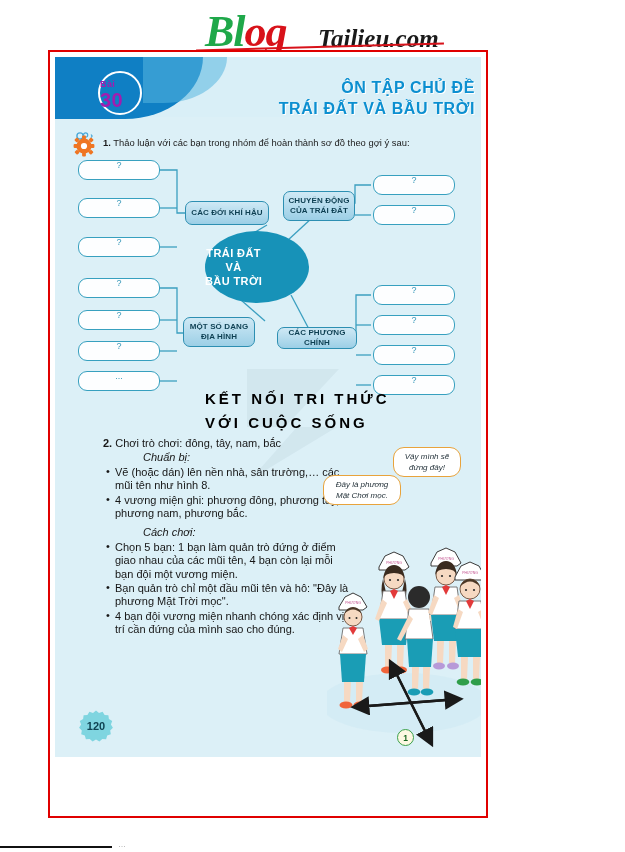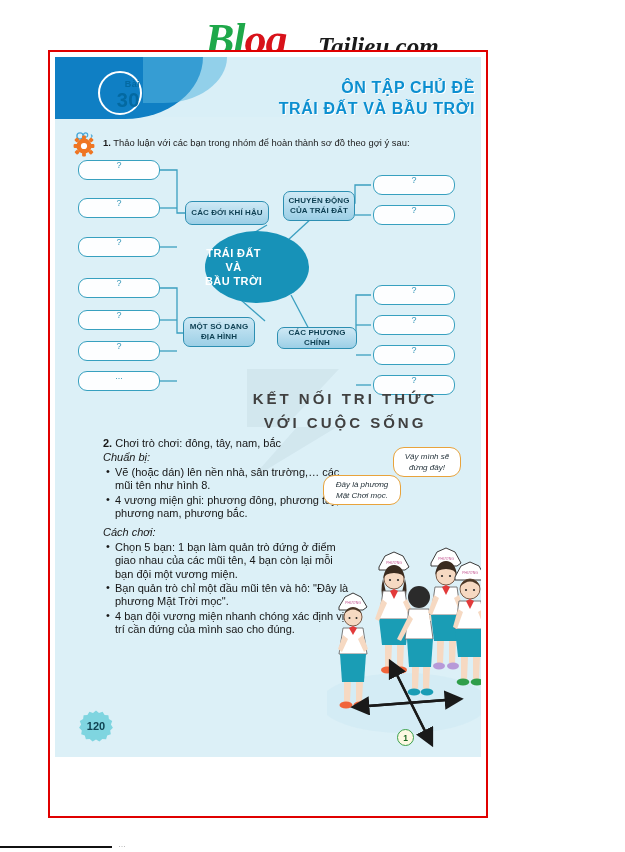--- a/index.html
+++ b/index.html
@@ -1,20 +1,20 @@
 <!DOCTYPE html>
 <html><head>
 <meta charset="utf-8">
 <style>
   html,body{margin:0;padding:0;background:#ffffff;}
   body{width:625px;height:852px;position:relative;overflow:hidden;
        font-family:"Liberation Sans","DejaVu Sans",sans-serif;}
 
   
-  .brand{position:absolute;left:0;top:0;width:625px;height:62px;margin-top:8px;}
+  .brand{position:absolute;left:0;top:0;width:625px;height:62px;}
   .brand-blog{position:absolute;left:205px;top:6px;font-family:"Liberation Serif","DejaVu Serif",serif;
       font-weight:bold;font-style:italic;font-size:44px;letter-spacing:-1px;}
   .brand-b{color:#1fa84a;}
   .brand-l{color:#1fa84a;}
   .brand-o{color:#d8121a;}
   .brand-g{color:#d8121a;}
   .brand-tail{position:absolute;left:318px;top:25px;font-family:"Liberation Serif","DejaVu Serif",serif;
       font-weight:bold;font-style:italic;font-size:25px;color:#1a1a1a;}
   .brand-strike{position:absolute;left:196px;top:46px;width:248px;height:2px;background:#d8121a;
       transform:rotate(-1.6deg);}
@@ -26,21 +26,21 @@
   
   .page{position:absolute;left:55px;top:57px;width:426px;height:700px;background:#dcf0f7;overflow:hidden;}
 
   
   .hdr{position:absolute;left:0;top:0;width:426px;height:60px;background:#d9eff7;}
   .hdr-blob{position:absolute;left:0;top:0;width:148px;height:62px;background:#0f7fc4;
       border-bottom-right-radius:78px 62px;}
   .hdr-blob2{position:absolute;left:88px;top:0;width:84px;height:46px;background:#58b6e0;
       border-bottom-right-radius:64px 46px;opacity:.55;}
   .badge{position:absolute;left:43px;top:14px;width:44px;height:44px;border-radius:50%;
-      border:2px solid #ffffff;color:#0369a1;text-align:right;box-sizing:border-box;}
+      border:2px solid #ffffff;color:#a21caf;text-align:left;box-sizing:border-box;}
   .badge-k{display:block;font-size:9px;font-weight:bold;line-height:13px;margin-top:5px;letter-spacing:.4px;}
   .badge-n{display:block;font-size:20px;font-weight:bold;line-height:19px;letter-spacing:.5px;}
 
   .title{position:absolute;left:120px;top:20px;width:300px;text-align:right;color:#0c8fd0;
       font-weight:bold;font-size:16px;line-height:21px;letter-spacing:.6px;
       text-shadow:1px 1px 0 #ffffff;}
 
   
   .gear{position:absolute;left:18px;top:74px;width:26px;height:26px;}
   .gear svg{display:block;}
@@ -59,30 +59,30 @@
   .branch{position:absolute;background:linear-gradient(#cfe9f5,#9ccfe6);
       border:1.4px solid #2d8fb2;border-radius:7px;box-sizing:border-box;
       color:#0d3f52;font-weight:bold;font-size:8px;text-align:center;letter-spacing:.1px;
       display:flex;align-items:center;justify-content:center;line-height:10px;}
 
   .core{position:absolute;left:150px;top:76px;width:104px;height:72px;border-radius:50%;
       background:#1792b8;color:#ffffff;font-weight:bold;font-size:11px;text-align:center;
       display:flex;align-items:center;line-height:14px;letter-spacing:.4px;}
 
   
-  .wm{position:absolute;left:150px;top:330px;width:280px;text-align:center;color:#404040;
+  .wm{position:absolute;left:150px;top:330px;width:280px;text-align:left;color:#000000;
       font-weight:bold;font-size:15px;line-height:24px;letter-spacing:3px;pointer-events:none;}
   .wm-logo{position:absolute;left:178px;top:300px;width:120px;height:130px;color:#cfe2ea;
       opacity:.75;pointer-events:none;}
 
   
   .body2{position:absolute;left:48px;top:380px;width:250px;color:#161616;font-size:11px;line-height:13.4px;}
   .body2 .ln{margin:0 0 1px 0;}
   .body2 b{font-weight:bold;}
-  .body2 i{font-style:italic;}
+  .body2 i{font-style:italic;margin-left:40px;}
   .bul{position:relative;padding-left:12px;margin:0 0 1px 0;}
   .bul:before{content:"•";position:absolute;left:3px;top:-1px;font-size:11px;}
   .sp{height:5px;}
 
   
   .illus{position:absolute;left:272px;top:400px;width:154px;height:300px;}
   .illus svg{position:absolute;left:0;top:0;}
 
   .bub{position:absolute;background:#ffffff;border:1.6px solid #e8a33c;border-radius:11px;
       color:#24323a;font-style:italic;font-size:8px;line-height:11px;text-align:center;

